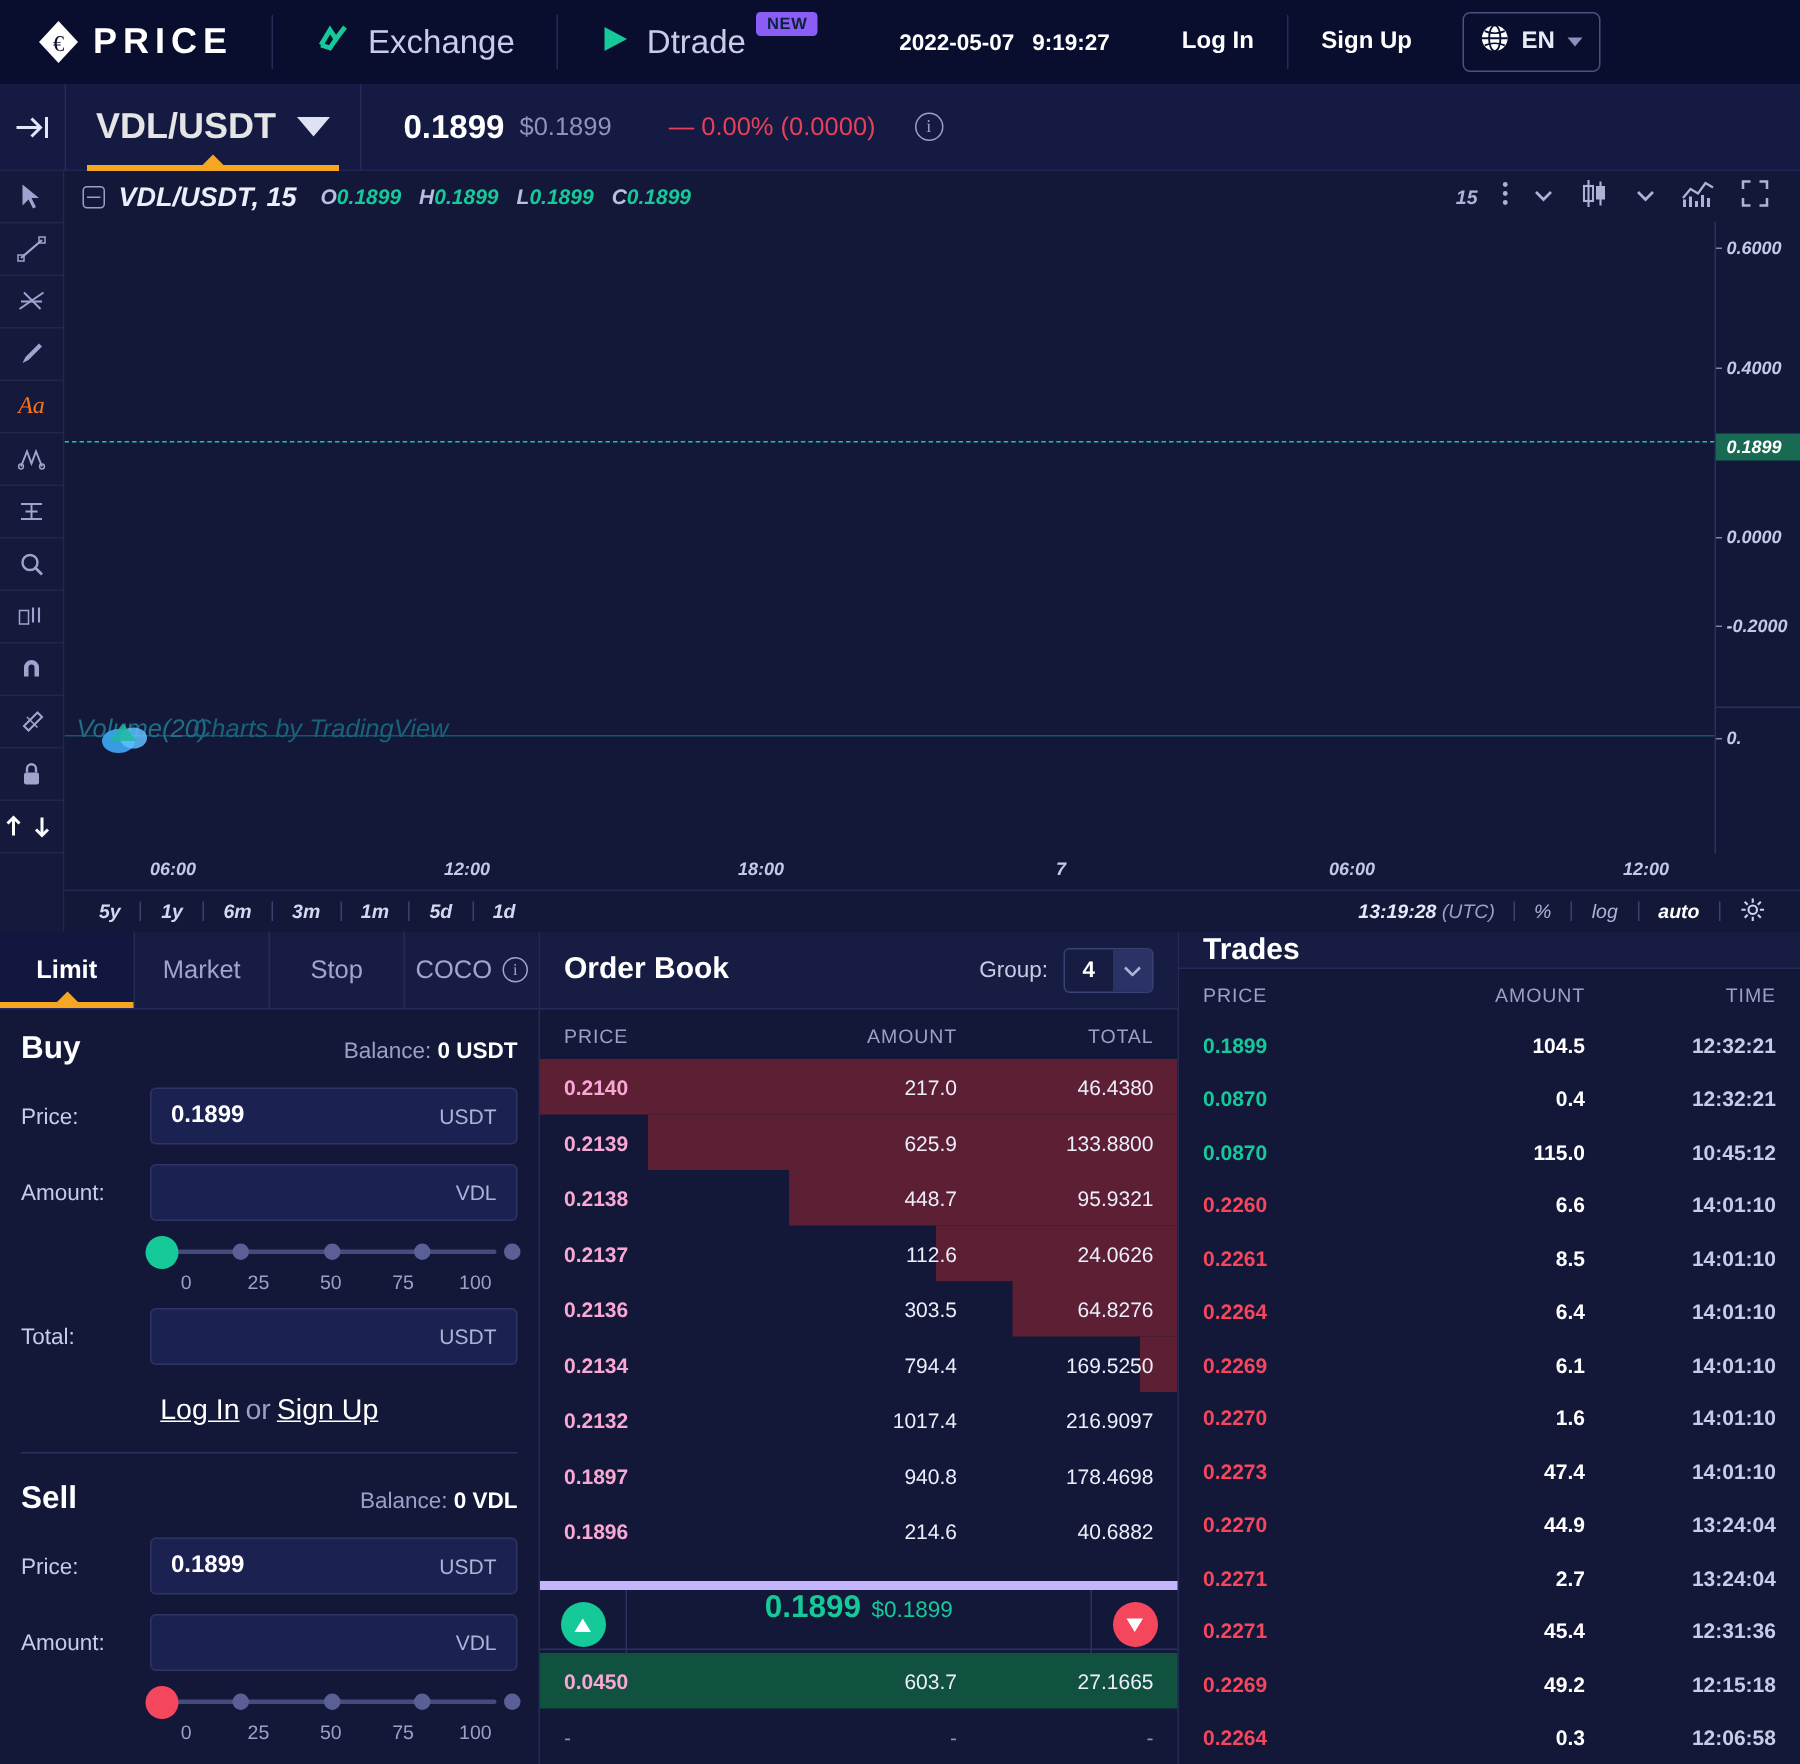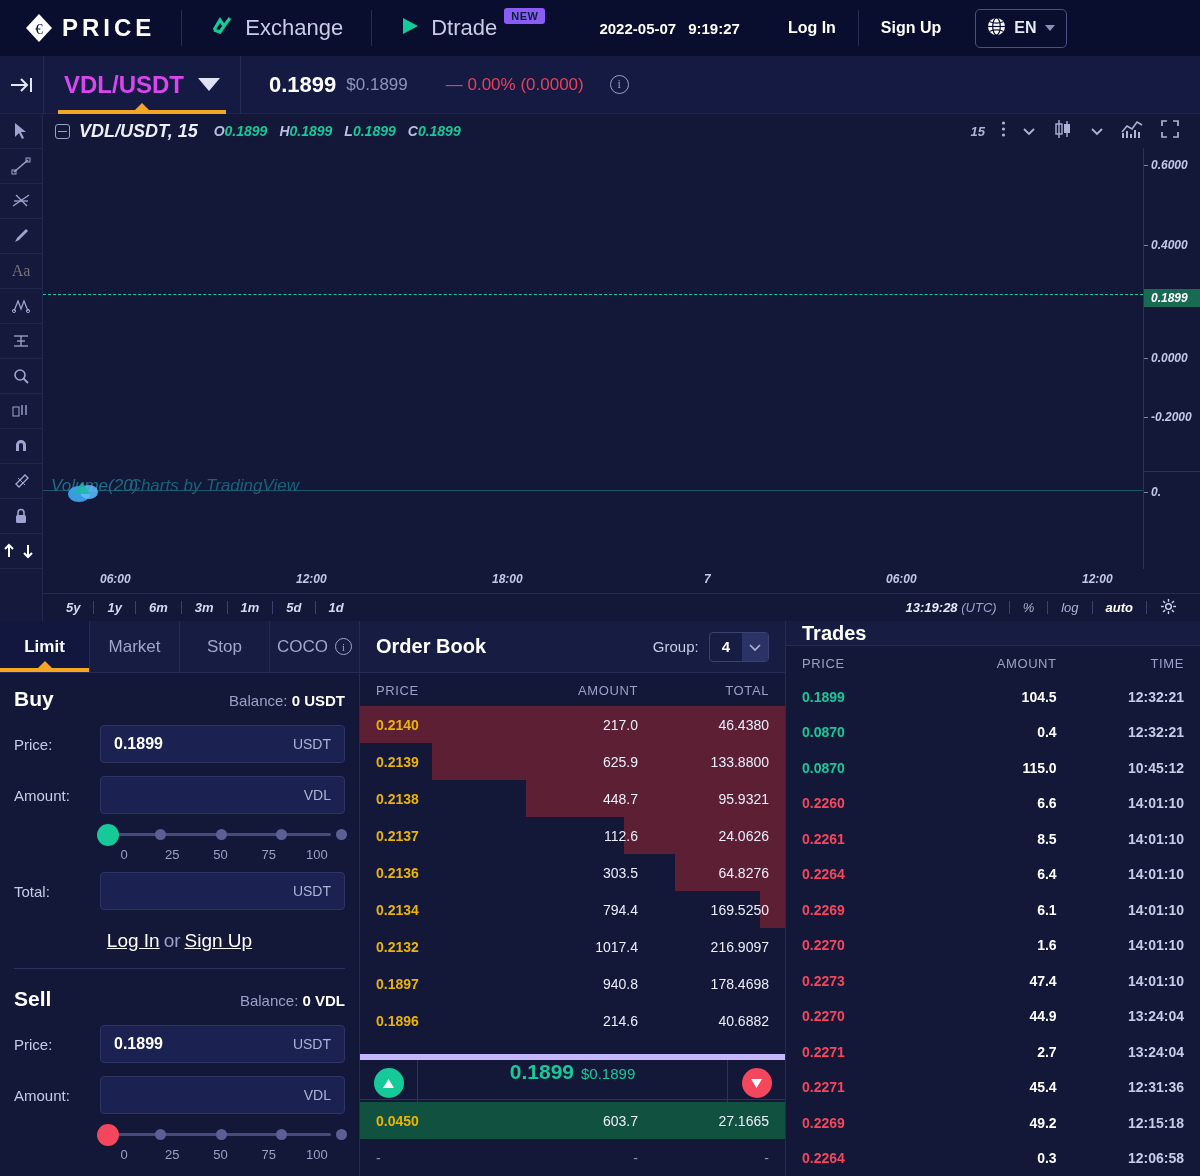--- a/index.html
+++ b/index.html
@@ -41,21 +41,21 @@
   
   .tickerbar {
     height: 58px; background: #141a42; display: flex; align-items: center;
     border-bottom: 1px solid #1e2450; flex: 0 0 58px;
   }
   .collapse-btn { width: 44px; height: 58px; display: flex; align-items: center; justify-content: center; border-right: 1px solid #262b55; }
   .pair-sel {
     display: flex; align-items: center; gap: 14px; padding: 0 20px; height: 58px;
     border-right: 1px solid #262b55; position: relative;
   }
-  .pair-name { font-size: 24px; font-weight: bold; color: #d946ef; }
+  .pair-name { font-size: 24px; font-weight: bold; color: #e5e5e5; }
   .pair-caret { width:0;height:0;border-left:11px solid transparent;border-right:11px solid transparent;border-top:13px solid #dfe2f5; }
   .pair-underline { position:absolute; left:14px; right:14px; bottom:0; height:4px; background:#f5a623; }
   .pair-underline::after{content:"";position:absolute;left:50%;margin-left:-7px;top:-7px;width:0;height:0;border-left:7px solid transparent;border-right:7px solid transparent;border-bottom:7px solid #f5a623;}
   .last-price { font-size: 22px; font-weight: bold; color:#ffffff; margin-left: 28px; }
   .last-usd { font-size: 17px; color: #8d93bd; margin-left: 10px; }
   .chg { font-size: 17px; color: #e8405a; margin-left: 38px; }
   .info-i { margin-left: 26px; width:19px;height:19px;border:1.5px solid #9aa0c8;border-radius:50%;display:flex;align-items:center;justify-content:center;font-size:12px;color:#9aa0c8;font-family:"Liberation Serif",serif;}
 
   
   .chartzone { flex: 0 0 507px; display: flex; background: #131838; position: relative; }
@@ -144,21 +144,21 @@
 
   .colhead { display:flex; padding:10px 16px 8px; font-size:13px; color:#9aa0c8; letter-spacing:.6px;}
   .colhead .c1{flex:1; text-align:left;} .colhead .c2{flex:1; text-align:right;} .colhead .c3{flex:1; text-align:right;}
 
   .bookrows { flex:1; overflow:hidden;}
   .brow { position:relative; height:37px; display:flex; align-items:center; padding:0 16px; font-size:14px; }
   .bar { position:absolute; top:0; bottom:0; right:0; }
   .bar.ask { background:#5c1f33; }
   .bar.bid { background:#11513f; }
   .bcell { position:relative; z-index:1; }
-  .bc1 { flex:1; text-align:left; font-weight:bold; color:#eab308;}
+  .bc1 { flex:1; text-align:left; font-weight:bold; color:#f9a8d4;}
   .bc2 { flex:1; text-align:right; color:#eceefb;}
   .bc3 { flex:1; text-align:right; color:#eceefb;}
 
   .midrow { height:46px; display:flex; align-items:flex-start; border-top:6px solid #c4b5fd; border-bottom:1px solid #2b3160; margin:2px 0;}
   .mid-btn { width:58px; display:flex; align-items:center; justify-content:center; border-right:1px solid #2b3160; height:46px;}
   .mid-btn.r { border-right:none; border-left:1px solid #2b3160;}
   .circ { width:30px;height:30px;border-radius:50%; display:flex;align-items:center;justify-content:center;}
   .circ.up { background:#16c999;}
   .circ.down { background:#f4465d;}
   .mid-price { flex:1; text-align:center; font-size:21px; font-weight:bold; color:#16c999;}
@@ -271,21 +271,21 @@
             <line x1="5" y1="3" x2="16" y2="14" stroke="#9ea4cf" stroke-width="1.3"></line>
             <line x1="3" y1="9" x2="17" y2="9" stroke="#9ea4cf" stroke-width="1.3"></line>
           </svg>
         </div>
       <div class="dtool">
           <svg width="18" height="18" viewBox="0 0 18 18">
             <path d="M14 2 L16 4 L7 13 L3 15 L5 11 Z" fill="#9ea4cf"></path>
           </svg>
         </div>
       <div class="dtool">
-          <span style="font-size:16px;color:#737373;font-family:'Liberation Serif',serif;">Aa</span>
+          <span style="font-size:16px;color:#f97316;font-family:'Liberation Serif',serif;font-style:italic;">Aa</span>
         </div>
       <div class="dtool">
           <svg width="20" height="18" viewBox="0 0 20 18">
             <path d="M3 14 L7 4 L10 12 L13 4 L17 14" stroke="#9ea4cf" stroke-width="1.3" fill="none"></path>
             <circle cx="3" cy="14" r="1.6" fill="none" stroke="#9ea4cf"></circle>
             <circle cx="17" cy="14" r="1.6" fill="none" stroke="#9ea4cf"></circle>
           </svg>
         </div>
       <div class="dtool">
           <svg width="20" height="18" viewBox="0 0 20 18">

